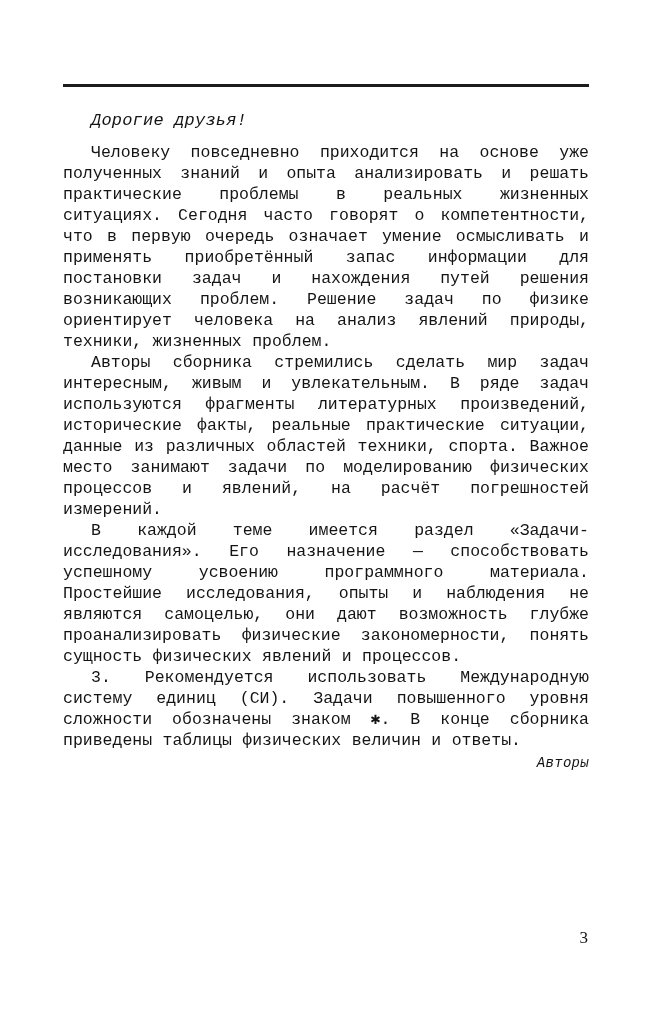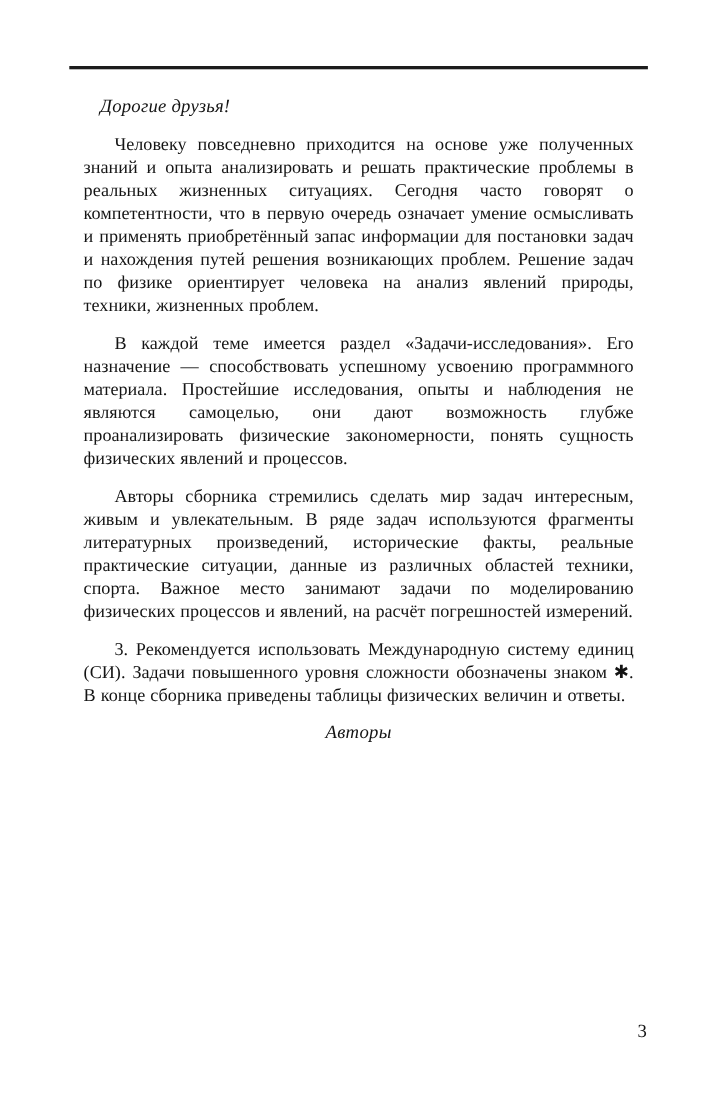--- a/index.html
+++ b/index.html
@@ -13,55 +13,56 @@
     height: 1010px;
     background: #ffffff;
     font-family: "Liberation Serif", "DejaVu Serif", serif;
     color: #141414;
     box-sizing: border-box;
     overflow: hidden;
   }
   .content {
     position: absolute;
     left: 63px;
-    top: 60px;
+    top: 84px;
     width: 526px;
+    font-family: Liberation Mono, monospace;
   }
   .rule {
     height: 3px;
     background: #1c1c1c;
     margin-bottom: 24px;
   }
   .greeting {
     font-style: italic;
     font-size: 17px;
     margin: 0 0 12px 0;
     text-indent: 28px;
     letter-spacing: 0.2px;
   }
   p.para {
-    margin: 13px;
+    margin: 0;
     font-size: 16.5px;
     line-height: 21px;
     text-align: justify;
     text-indent: 28px;
     word-spacing: 0.5px;
   }
   p.notice-heading {
     margin: 0;
     font-size: 16.5px;
     line-height: 21px;
     font-weight: bold;
     text-indent: 28px;
   }
   p.signature {
     margin: 2px 0 0 0;
-    font-size: 17px;
+    font-size: 14px;
     line-height: 21px;
-    text-align: center;
+    text-align: right;
     font-style: italic;
     letter-spacing: 0.3px;
   }
   .page-number {
     position: absolute;
     right: 62px;
     top: 928px;
     font-size: 17px;
     color: #141414;
   }
@@ -71,23 +72,23 @@
 
 <div class="page">
   <div class="content">
 
     <div class="rule"></div>
 
     <p class="greeting">Дорогие друзья!</p>
 
     <p class="para">Человеку повседневно приходится на основе уже полученных знаний и опыта анализировать и решать практические проблемы в реальных жизненных ситуациях. Сегодня часто говорят о компетентности, что в первую очередь означает умение осмысливать и применять приобретённый запас информации для постановки задач и нахождения путей решения возникающих проблем. Решение задач по физике ориентирует человека на анализ явлений природы, техники, жизненных проблем.</p>
 
+    <p class="para">Авторы сборника стремились сделать мир задач интересным, живым и увлекательным. В ряде задач используются фрагменты литературных произведений, исторические факты, реальные практические ситуации, данные из различных областей техники, спорта. Важное место занимают задачи по моделированию физических процессов и явлений, на расчёт погрешностей измерений.</p>
+
     <p class="para">В каждой теме имеется раздел «Задачи-исследования». Его назначение — способствовать успешному усвоению программного материала. Простейшие исследования, опыты и наблюдения не являются самоцелью, они дают возможность глубже проанализировать физические закономерности, понять сущность физических явлений и процессов.</p>
-
-    <p class="para">Авторы сборника стремились сделать мир задач интересным, живым и увлекательным. В ряде задач используются фрагменты литературных произведений, исторические факты, реальные практические ситуации, данные из различных областей техники, спорта. Важное место занимают задачи по моделированию физических процессов и явлений, на расчёт погрешностей измерений.</p>
 
 
 
 
     <p class="para">3. Рекомендуется использовать Международную систему единиц (СИ). Задачи повышенного уровня сложности обозначены знаком ✱. В конце сборника приведены таблицы физических величин и ответы.</p>
 
 
     <p class="signature">Авторы</p>
 
   </div>

